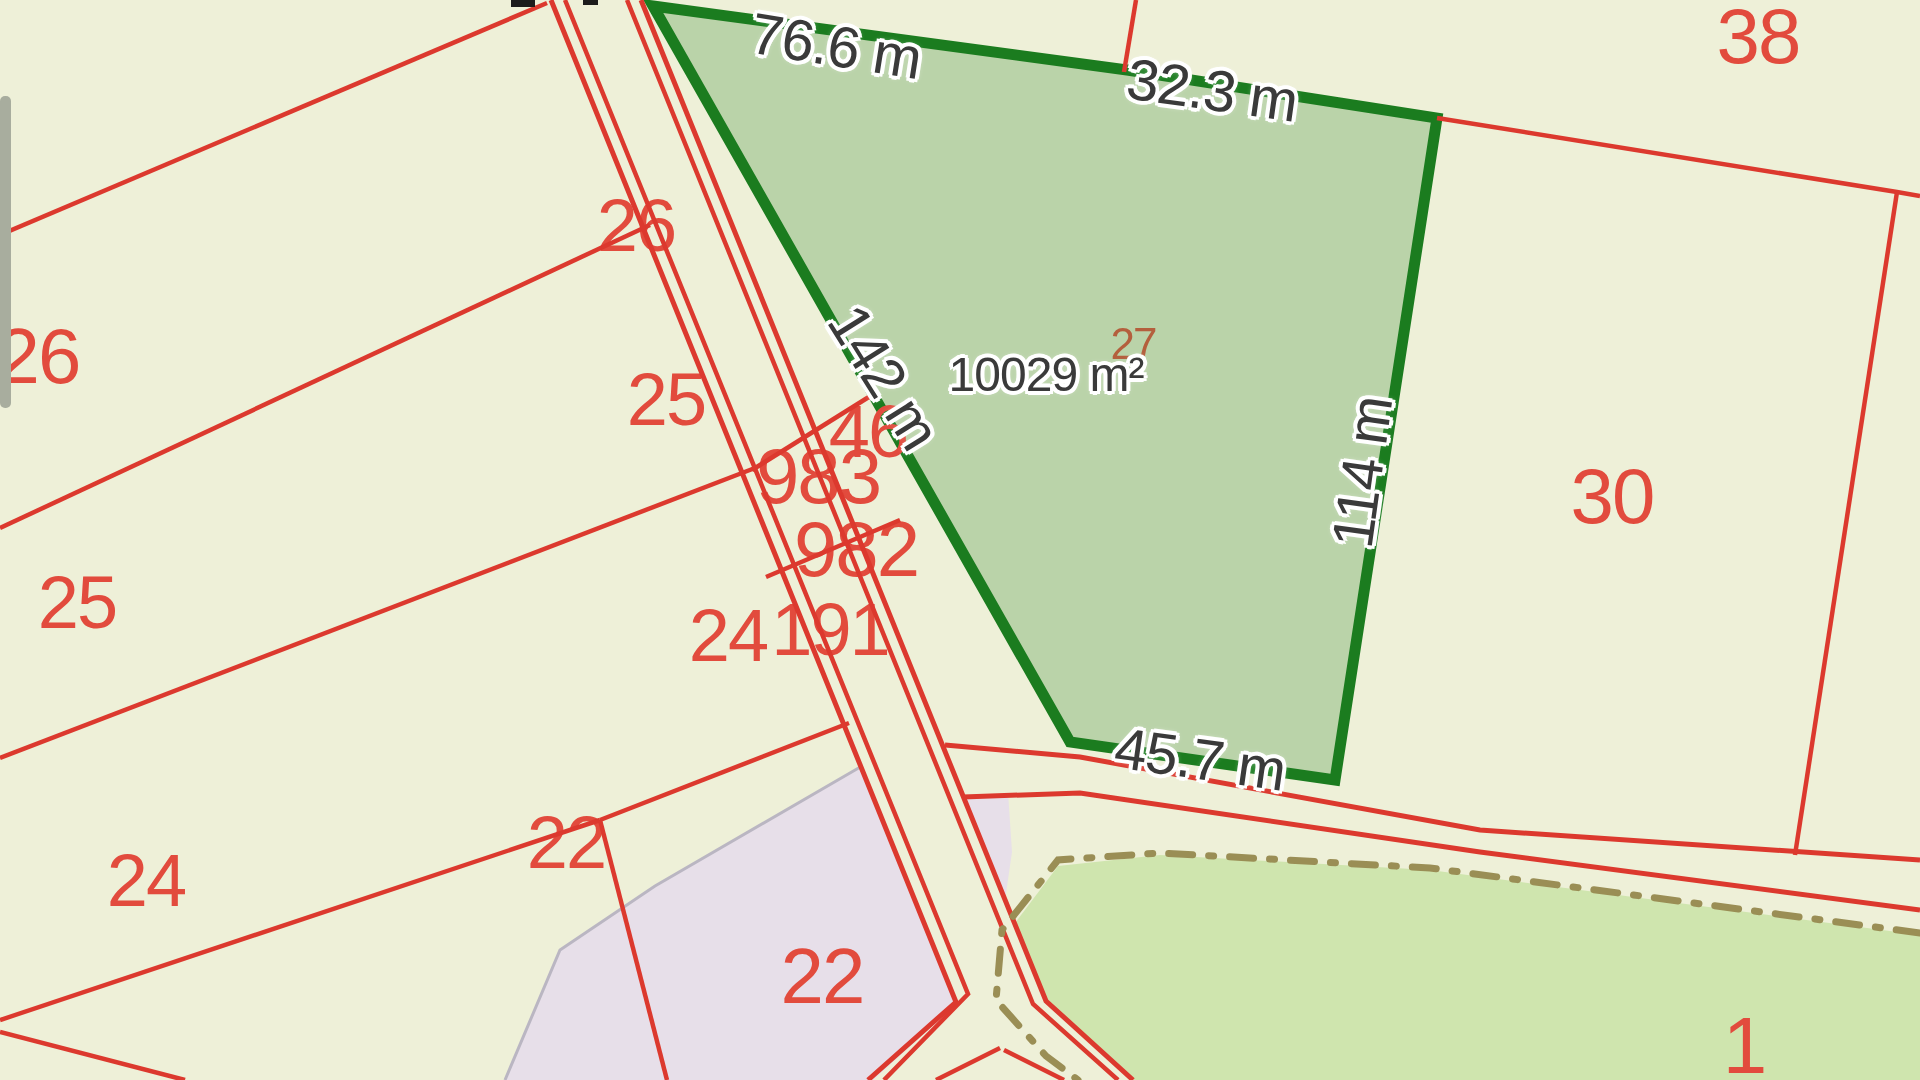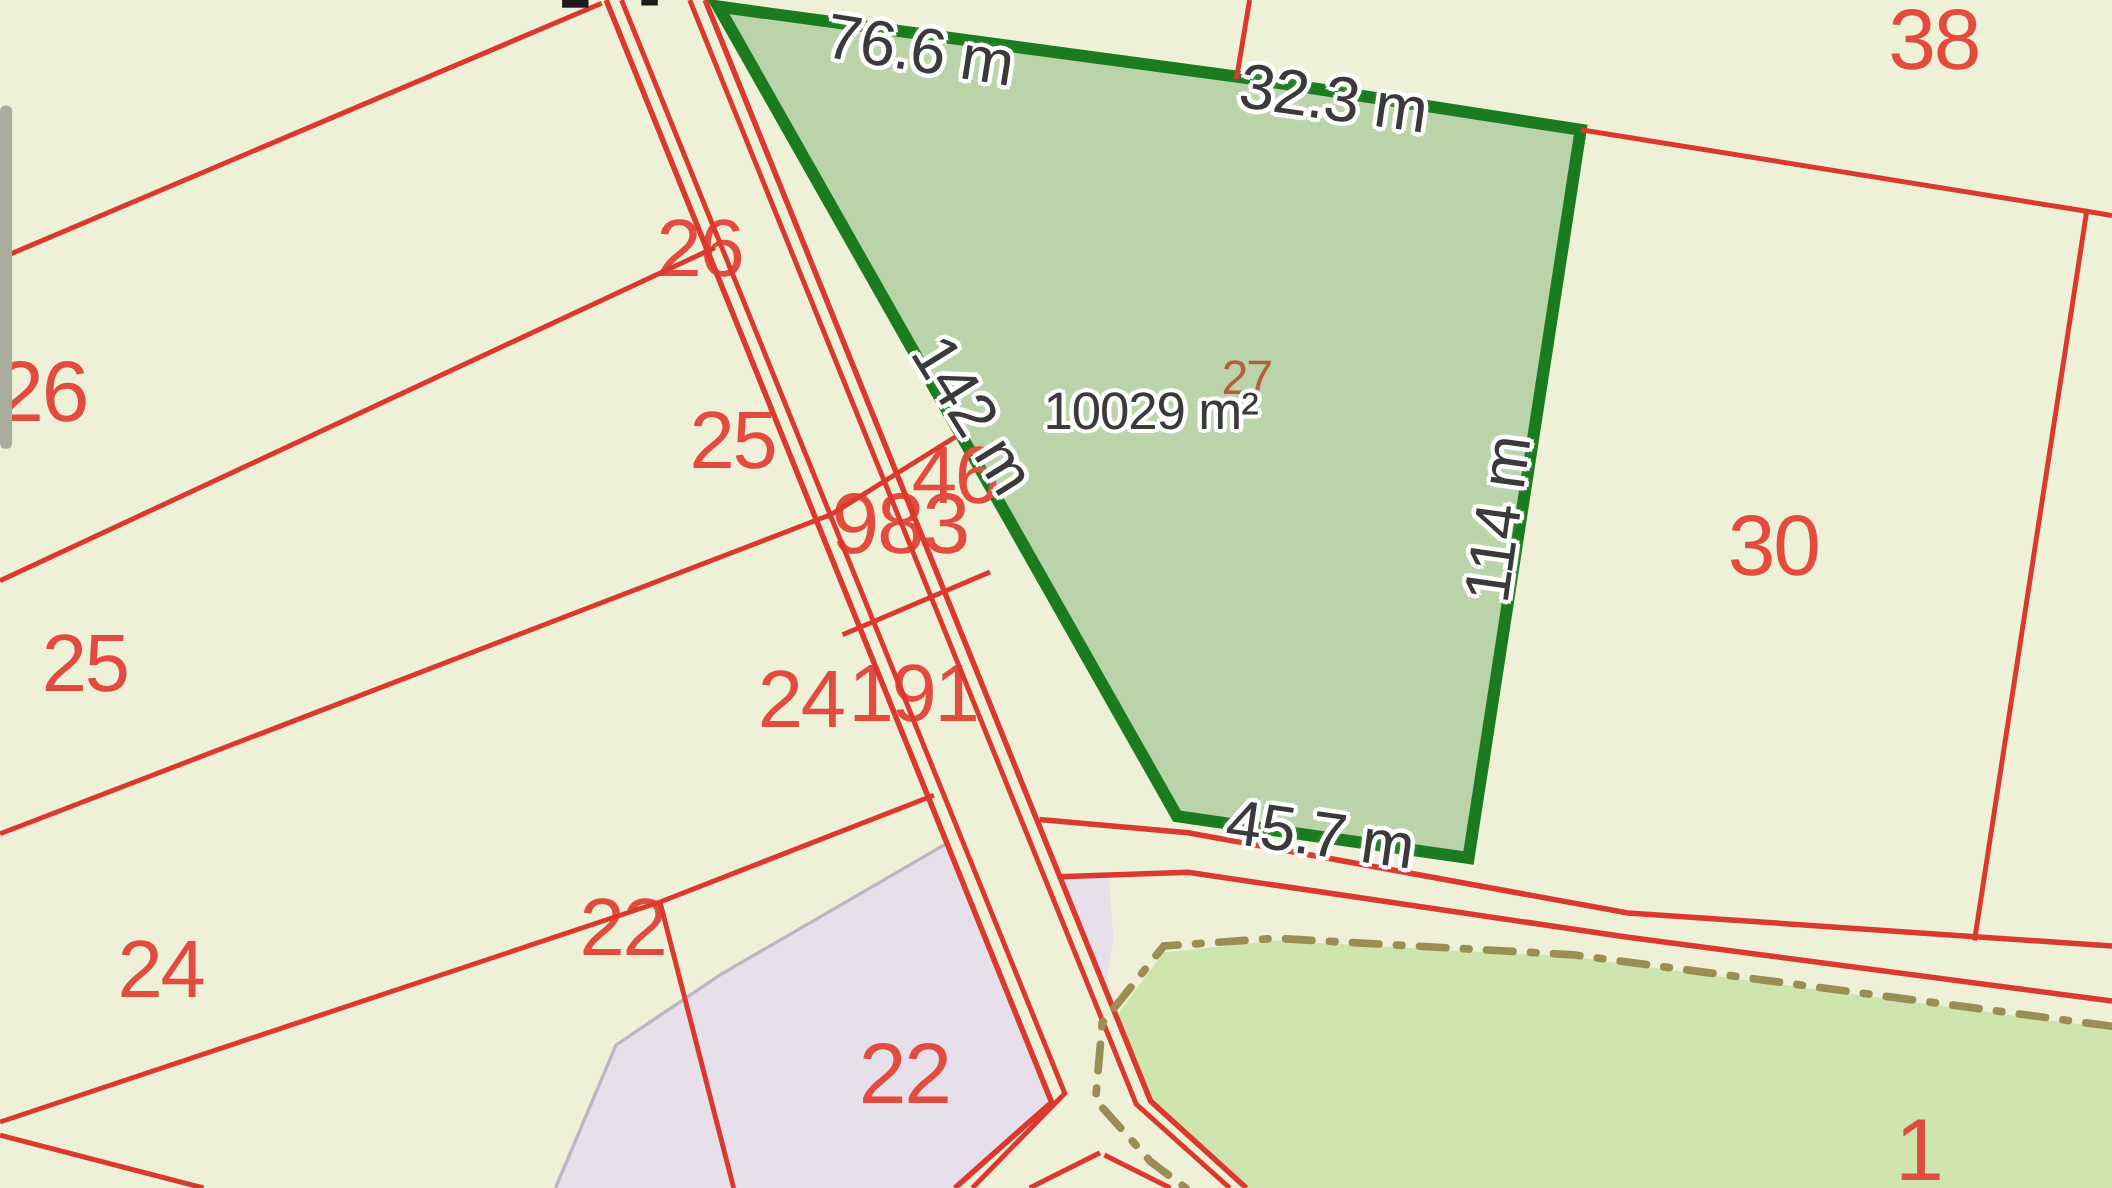--- a/index.html
+++ b/index.html
@@ -43,20 +43,21 @@
   </svg>
 
   <div class="layer">
     <div class="lbl pnum big" style="left:1758px;top:36px">38</div>
     <div class="lbl pnum big" style="left:38px;top:356px">26</div>
     <div class="lbl pnum" style="left:636px;top:226px">26</div>
     <div class="lbl pnum" style="left:666px;top:400px">25</div>
     <div class="lbl pnum" style="left:77px;top:603px">25</div>
     <div class="lbl pnum big" style="left:818px;top:476px">983</div>
     <div class="lbl pnum" style="left:868px;top:432px">46</div>
+    <div class="lbl pnum big" style="left:856px;top:549px">982</div>
     <div class="lbl pnum" style="left:728px;top:636px">24</div>
     <div class="lbl pnum" style="left:830px;top:630px">191</div>
     <div class="lbl pnum" style="left:146px;top:881px">24</div>
     <div class="lbl pnum" style="left:566px;top:843px">22</div>
     <div class="lbl pnum big" style="left:822px;top:976px">22</div>
     <div class="lbl pnum big" style="left:1612px;top:496px">30</div>
     <div class="lbl pnum" style="left:1744px;top:1046px;font-size:80px">1</div>
     <div class="lbl sel-num" style="left:1133px;top:344px">27</div>
   </div>
 

